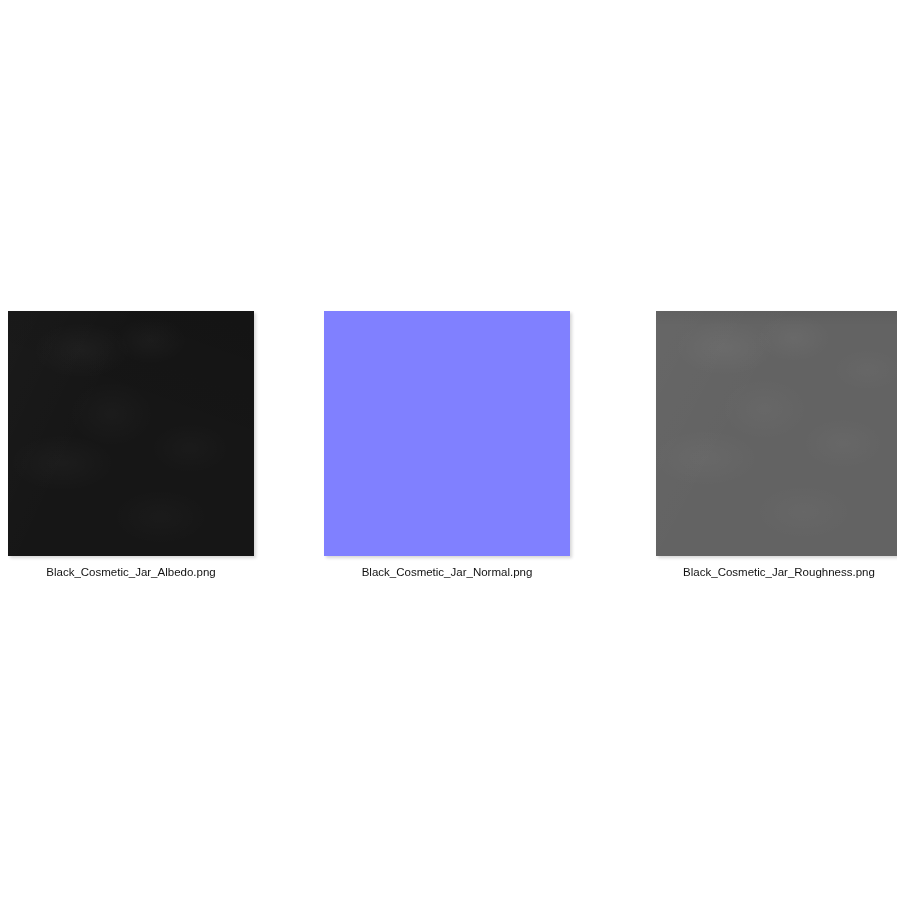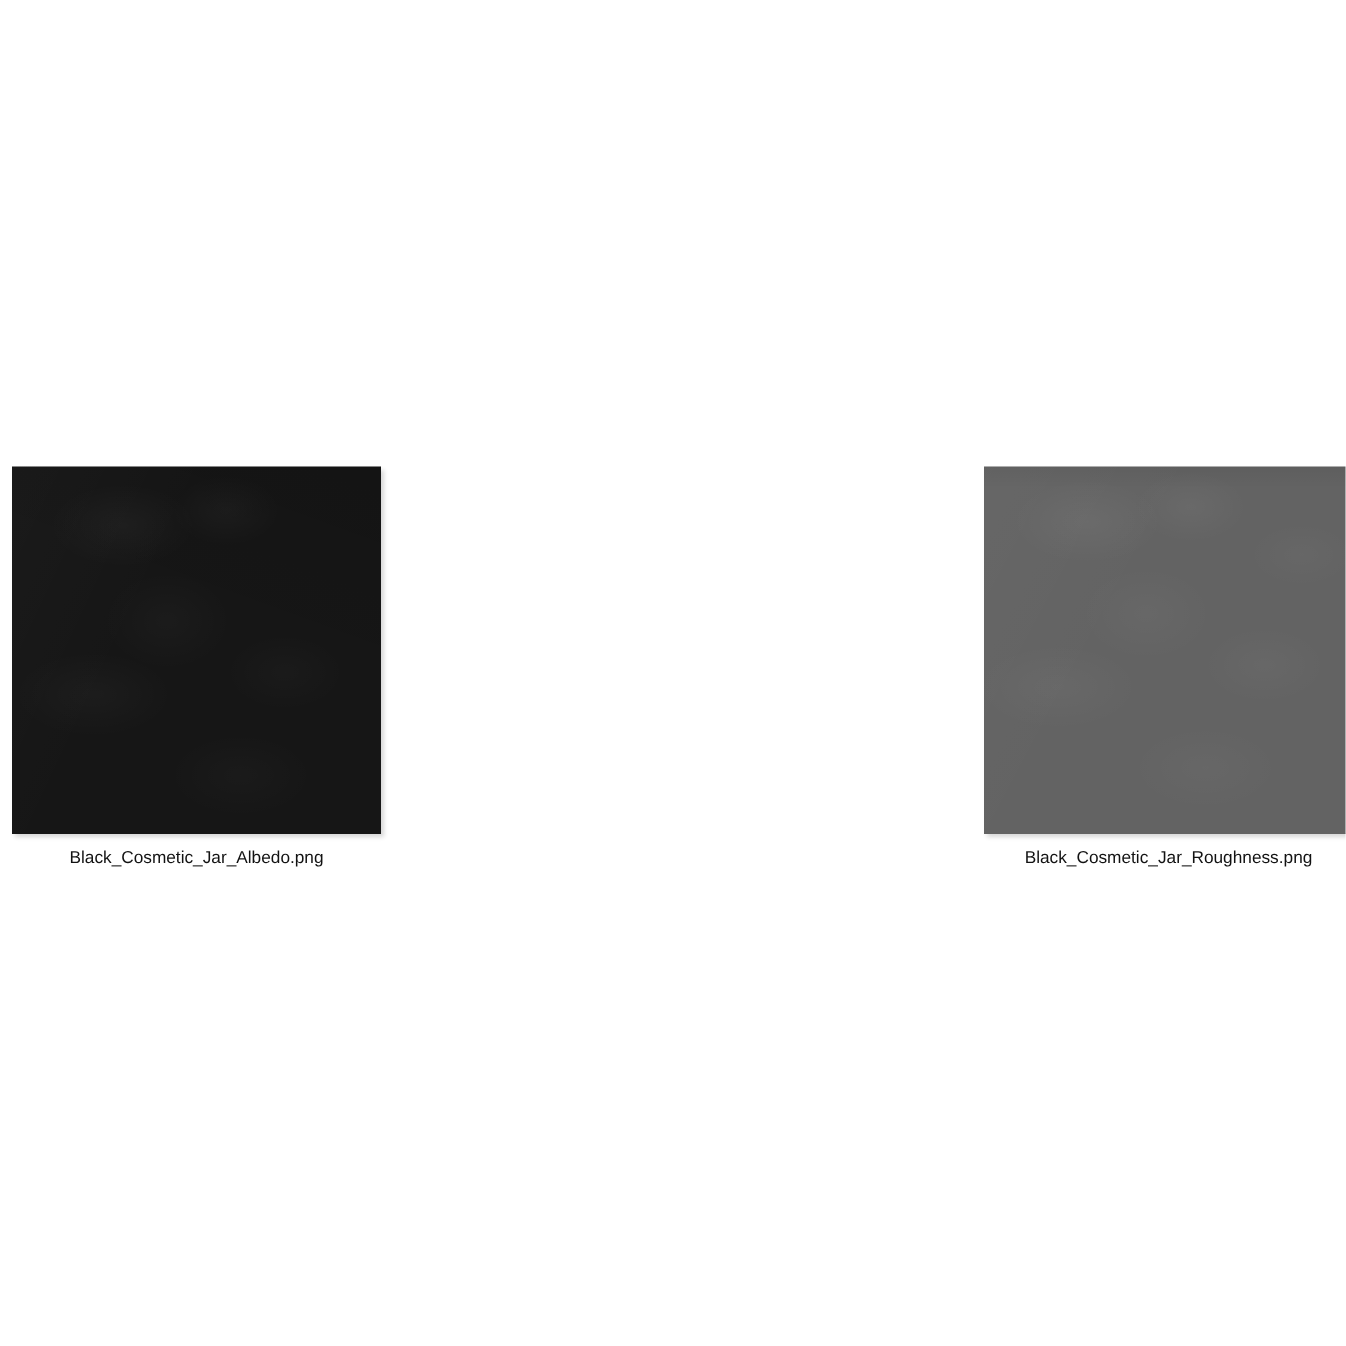--- a/index.html
+++ b/index.html
@@ -107,19 +107,23 @@
 </head>
 <body>
 
 <div id="thumbnail-grid">
 
   <div class="thumb-cell cell-0">
     <div class="thumb-image tex-albedo"></div>
     <div class="thumb-label">Black_Cosmetic_Jar_Albedo.png</div>
   </div>
 
+  <div class="thumb-cell cell-1">
+    <div class="thumb-image tex-normal"></div>
+    <div class="thumb-label">Black_Cosmetic_Jar_Normal.png</div>
+  </div>
 
   <div class="thumb-cell cell-2">
     <div class="thumb-image tex-roughness"></div>
     <div class="thumb-label">Black_Cosmetic_Jar_Roughness.png</div>
   </div>
 
 </div>
 
 </body></html>

